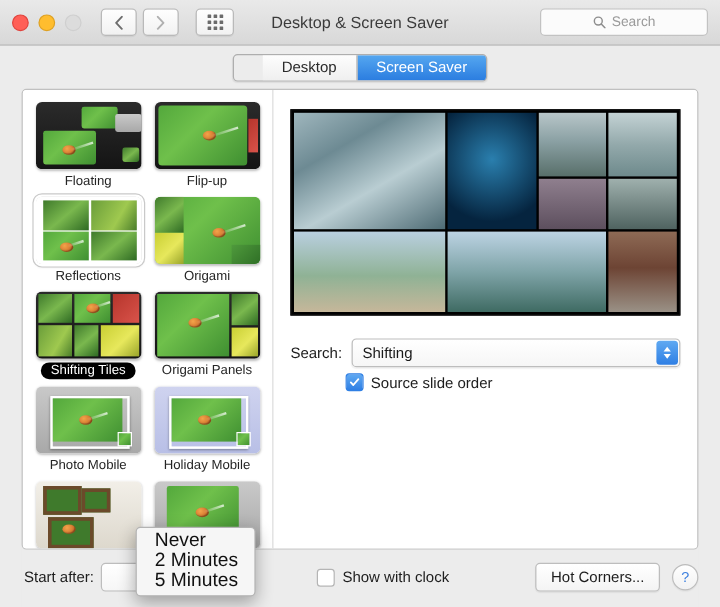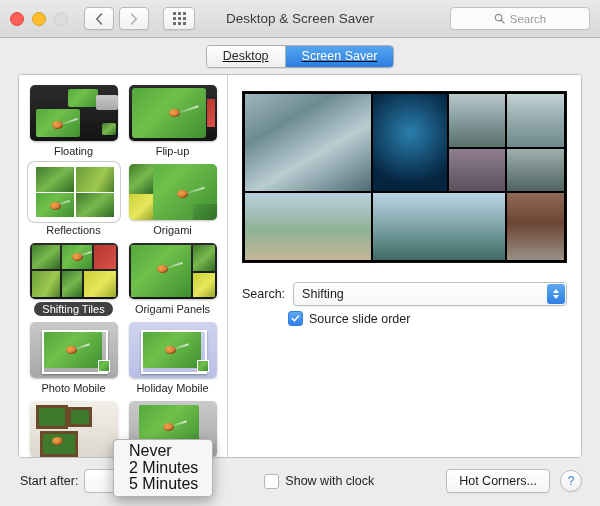--- a/index.html
+++ b/index.html
@@ -5,21 +5,21 @@
   html,body{margin:0;padding:0;}
   body{
     width:600px;height:506px;overflow:hidden;
     font-family:"Liberation Sans", sans-serif;
     background:#ffffff;
     -webkit-font-smoothing:antialiased;
   }
   .window{
     position:relative;width:600px;height:506px;
     background:#ececec;
-    display:flex;flex-direction:column;text-decoration:underline;
+    display:flex;flex-direction:column;
   }
 
   
   .titlebar{
     position:relative;height:37px;flex:0 0 37px;
     background:linear-gradient(to bottom,#e9e9e9,#d8d8d8);
     border-bottom:1px solid #b4b4b4;
     display:flex;align-items:center;
   }
   .traffic{display:flex;gap:8px;margin-left:10px;align-items:center;}
@@ -57,21 +57,21 @@
   }
   .search .sicon{width:11px;height:11px;}
   .search .splaceholder{font-size:11.5px;color:#9a9a9a;}
 
   
   .tabzone{
     flex:0 0 36px;display:flex;align-items:center;justify-content:center;
     background:#ececec;
   }
   .tabs{display:flex;border:1px solid #aeaeae;border-radius:4px;overflow:hidden;
-        box-shadow:0 1px 1px rgba(0,0,0,.07);}
+        box-shadow:0 1px 1px rgba(0,0,0,.07);padding-left:24px;}
   .tab{
     padding:0 16px;height:21px;line-height:21px;font-size:12.5px;
     background:linear-gradient(to bottom,#fdfdfd,#efefef);color:#2a2a2a;
   }
   .tab.active{
     background:linear-gradient(to bottom,#55a7f0,#2b7de0);color:#fff;
   }
   .tab + .tab{border-left:1px solid #aeaeae;}
 
   
@@ -97,21 +97,21 @@
   .saver{display:flex;flex-direction:column;align-items:center;}
   .thumb{
     width:88px;height:56px;border-radius:5px;overflow:hidden;position:relative;
     box-shadow:0 1px 2px rgba(0,0,0,.25);
   }
   .thumb.sel{box-shadow:0 0 0 2px #fff,0 0 0 3px #c9c9c9,0 1px 3px rgba(0,0,0,.3);}
   .saverlabel{
     font-size:11px;color:#252525;margin-top:3px;padding:1px 8px;border-radius:9px;
     white-space:nowrap;
   }
-  .saverlabel.selected{background:#404040;color:#fff;}
+  .saverlabel.selected{background:#000000;color:#fff;}
 
   
   .art{position:absolute;inset:0;}
   .grad-green{background:linear-gradient(135deg,#53a83c 0%,#6fc04b 40%,#3f8f31 100%);}
   .bug{
     position:absolute;width:11px;height:8px;border-radius:50%;
     background:radial-gradient(circle at 35% 35%,#f3a44a,#c05a1e);
     box-shadow:inset -1px -1px 1px rgba(0,0,0,.35);
   }
   .streak{

